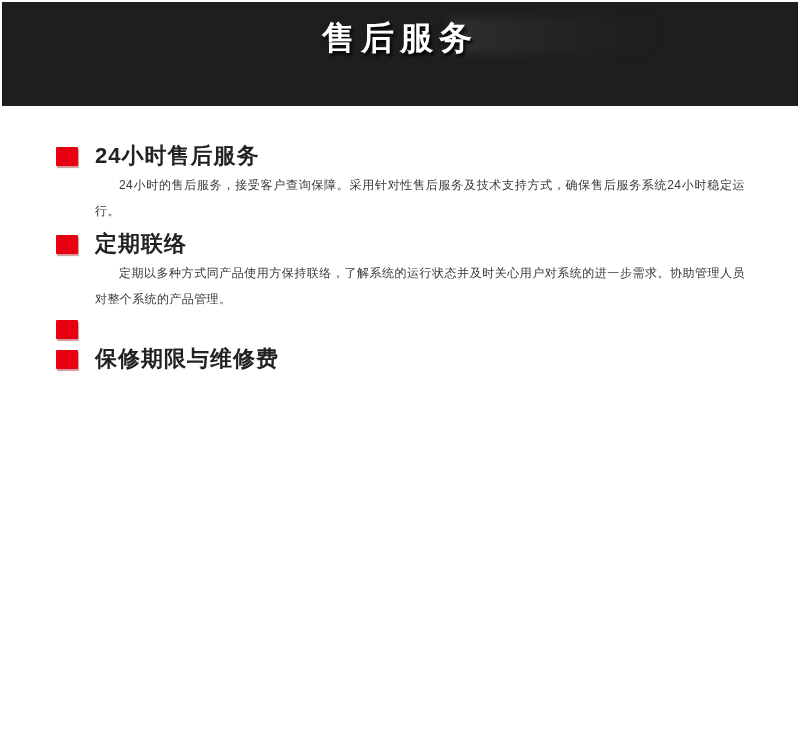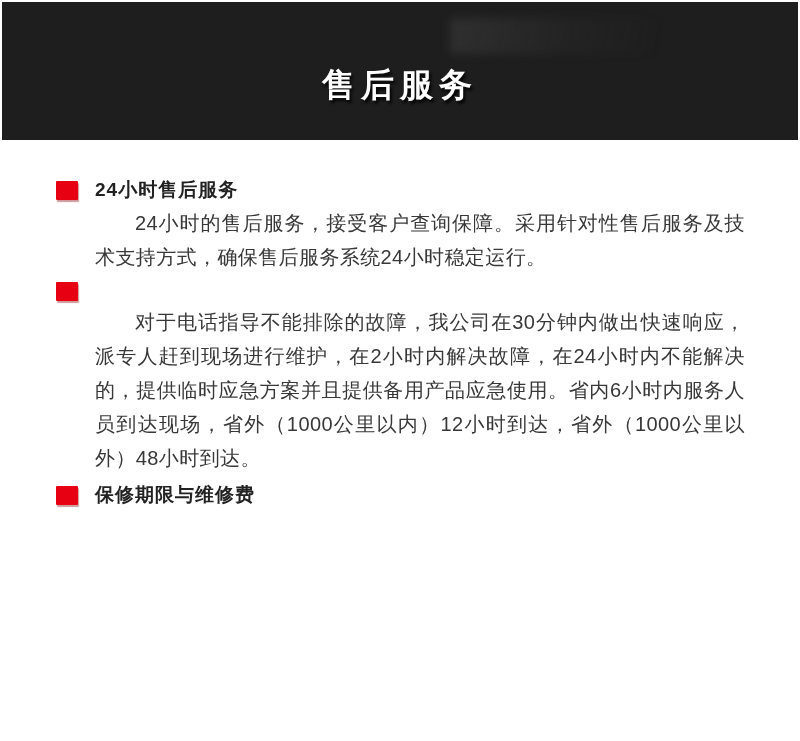--- a/index.html
+++ b/index.html
@@ -7,23 +7,23 @@
     position:relative;
     width:800px; height:741px;
     background:#ffffff;
     overflow:hidden;
     font-family:"Liberation Sans","DejaVu Sans",sans-serif;
   }
   
   .banner {
     position:relative;
     margin:2px 2px 0 2px;
-    height:138px;
+    height:104px;
     background:var(--header-bg,#1e1e1e);
-    display:flex; align-items:center; justify-content:center;
+    display:flex; align-items:flex-start; justify-content:center;
   }
   .banner-title {
     margin:0;
     transform:translateY(14px);
     color:var(--title-color,#ffffff);
     font-size:33px;
     font-weight:bold;
     letter-spacing:6px;
     text-shadow:2px 3px 3px rgba(0,0,0,0.85);
   }
@@ -44,31 +44,31 @@
   .bullet {
     flex:0 0 auto;
     width:22px; height:19px;
     margin-right:17px;
     background:var(--accent,#e60012);
     box-shadow:1px 2px 1px rgba(140,0,10,0.40);
     border-radius:1px;
   }
   .section-title {
     margin:0;
-    font-size:19px;
+    font-size:22px;
     line-height:24px;
     font-weight:bold;
     color:#222222;
     letter-spacing:1px;
   }
   .para {
     margin:0 0 0 39px;
     width:650px;
-    font-size:20px;
-    line-height:34px;
+    font-size:12px;
+    line-height:26px;
     letter-spacing:0.4px;
     color:var(--text-color,#383838);
     text-indent:2em;
     text-align:justify;
   }
 </style>
 </head>
 <body>
 
 <div class="page">
@@ -80,26 +80,32 @@
 
   <main class="content">
     <section class="section">
       <div class="section-head">
         <span class="bullet"></span>
         <h2 class="section-title">24小时售后服务</h2>
       </div>
     <p class="para">24小时的售后服务，接受客户查询保障。采用针对性售后服务及技术支持方式，确保售后服务系统24小时稳定运行。</p>
       </section>
 
+    <section class="section">
+      <div class="section-head">
+        <span class="bullet"></span>
+        <h2 class="section-title">定期联络</h2>
+      </div>
+    <p class="para">定期以多种方式同产品使用方保持联络，了解系统的运行状态并及时关心用户对系统的进一步需求。协助管理人员对整个系统的产品管理。</p>
+      </section>
 
     <section class="section">
       <div class="section-head">
         <span class="bullet"></span>
       </div>
-        <p class="para">对于电话指导不能排除的故障，我公司在30分钟内做出快速响应，派专人赶到现场进行维护，在2小时内解决故障，在24小时内不能解决的，提供临时应急方案并且提供备用产品应急使用。省内6小时内服务人员到达现场，省外（1000公里以内）12小时到达，省外（1000公里以外）48小时到达。</p>
       </section>
 
     <section class="section">
       <div class="section-head">
         <span class="bullet"></span>
         <h2 class="section-title">保修期限与维修费</h2>
       </div>
       </section>
   </main>
 

